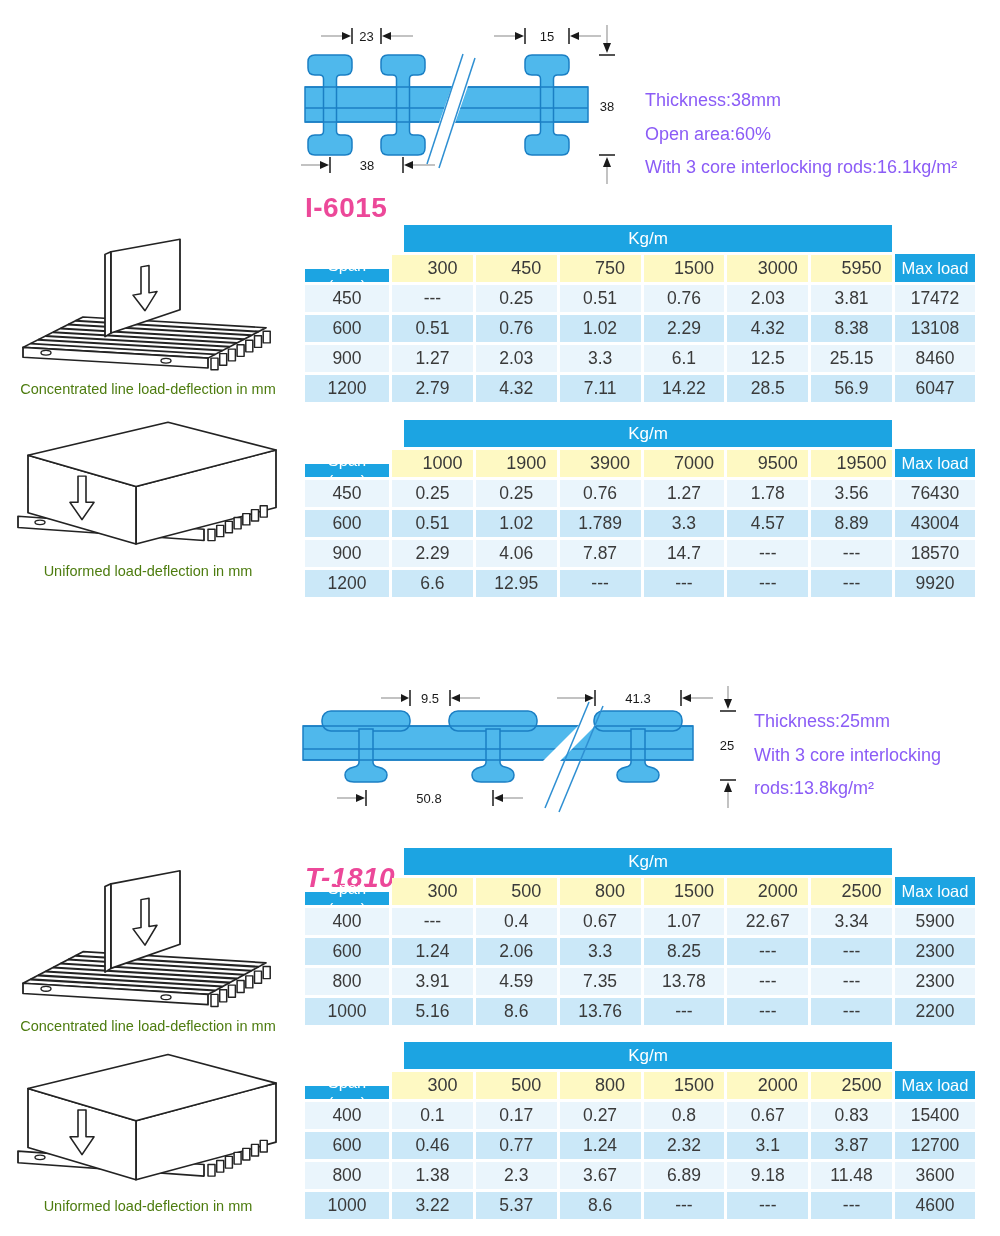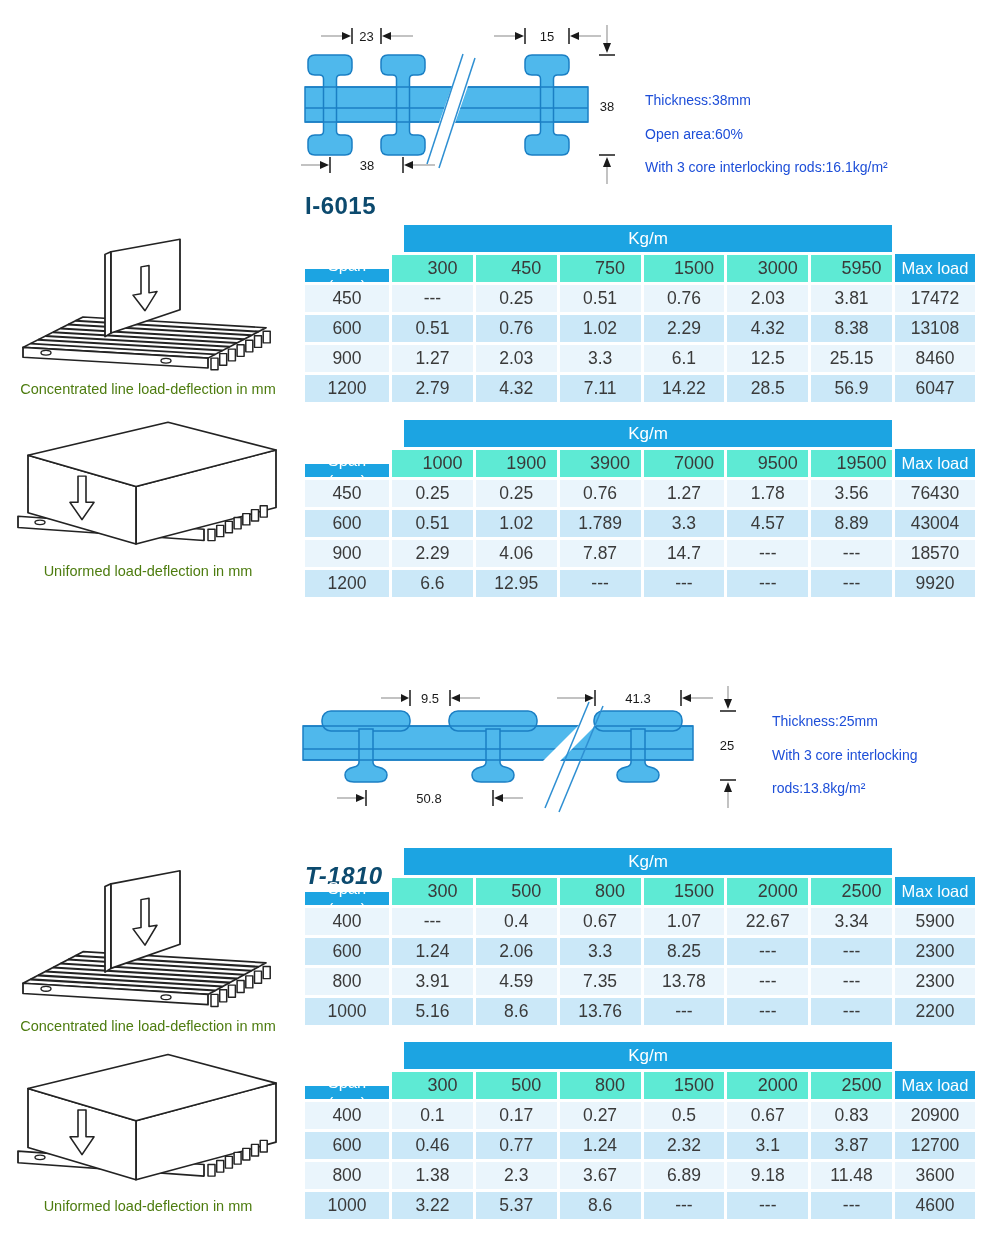--- a/index.html
+++ b/index.html
@@ -4,45 +4,45 @@
 <style>
   * { margin:0; padding:0; box-sizing:border-box; }
   html,body { background:#fff; }
   body {
     width:1000px; height:1236px; position:relative; overflow:hidden;
     font-family:"Liberation Sans", sans-serif; color:#222;
   }
   .abs { position:absolute; }
 
   
-  .model-title { font-size:24px; font-weight:bold; color:#0c4a6e; letter-spacing:0.5px; }
+  .model-title { font-size:28px; font-weight:bold; color:#ec4899; letter-spacing:0.5px; }
 
   
-  .specs { font-size:14px; color:#1d4ed8; line-height:33.5px; white-space:nowrap; }
+  .specs { font-size:18px; color:#8b5cf6; line-height:33.5px; white-space:nowrap; }
 
   
   .caption { width:280px; text-align:center; font-size:14.5px; color:#4d7c0f; }
 
   
   .dtable {
     display:grid;
     grid-template-columns:84px repeat(6, 1fr) 80px;
     grid-auto-rows:27px;
     gap:3px;
     width:670px; height:177px;
   }
   .cell {
     display:flex; align-items:center; justify-content:center;
     font-size:17.5px; color:#3a3a3a;
   }
   .cell.head { background:#1CA4E2; color:#ffffff; }
   .cell.corner { grid-column:1; grid-row:1 / 3; flex-direction:column; font-size:16.5px; line-height:1.25;margin-top:44px; }
   .cell.kgm    { grid-column:2 / 8; grid-row:1; font-size:17px;margin-left:12px; }
   .cell.maxload{ grid-column:8; grid-row:1 / 3; font-size:16.5px;margin-top:29px; }
-  .cell.sub    { background:#5eead4; font-size:18px;padding-left:20px; }
+  .cell.sub    { background:#fef9c3; font-size:18px;padding-left:20px; }
   .cell.light  { background:#EAF5FC; }
   .cell.mid    { background:#CBE8F8; }
 
   svg text { font-family:"Liberation Sans", sans-serif; }
   .dimtxt { font-size:13px; fill:#1a1a1a; }
 </style>
 </head>
 <body>
 
 <svg width="0" height="0" style="position:absolute" aria-hidden="true">
@@ -355,21 +355,21 @@
     <g stroke="#1a1a1a" stroke-width="1.5">
       <line x1="73" y1="104" x2="73" y2="120"></line>
       <line x1="200" y1="104" x2="200" y2="120"></line>
     </g>
     <polygon points="63,108 63,116 72,112" fill="#1a1a1a" stroke="none"></polygon>
     <polygon points="210,108 210,116 201,112" fill="#1a1a1a" stroke="none"></polygon>
     <text class="dimtxt" x="136" y="117" text-anchor="middle" stroke="none">50.8</text>
   </g>
 </svg>
 
-<div class="abs specs" style="left:772px; top:705px;">
+<div class="abs specs" style="left:754px; top:705px;">
   <div>Thickness:25mm</div>
   <div>With 3 core interlocking</div>
   <div>rods:13.8kg/m²</div>
 </div>
 
 <div class="abs model-title" style="left:305px; top:862px;font-style:italic;">T-1810</div>
 
 <svg class="abs" style="left:8px; top:855px;" width="280" height="158" viewBox="0 0 280 170" preserveAspectRatio="none">
     <use href="#fig-concentrated"></use>
   </svg>
@@ -437,24 +437,24 @@
     <div class="cell sub">300</div>
     <div class="cell sub">500</div>
     <div class="cell sub">800</div>
     <div class="cell sub">1500</div>
     <div class="cell sub">2000</div>
     <div class="cell sub">2500</div>
     <div class="cell light">400</div>
     <div class="cell light">0.1</div>
     <div class="cell light">0.17</div>
     <div class="cell light">0.27</div>
-    <div class="cell light">0.5</div>
+    <div class="cell light">0.8</div>
     <div class="cell light">0.67</div>
     <div class="cell light">0.83</div>
-    <div class="cell light">20900</div>
+    <div class="cell light">15400</div>
     <div class="cell mid">600</div>
     <div class="cell mid">0.46</div>
     <div class="cell mid">0.77</div>
     <div class="cell mid">1.24</div>
     <div class="cell mid">2.32</div>
     <div class="cell mid">3.1</div>
     <div class="cell mid">3.87</div>
     <div class="cell mid">12700</div>
     <div class="cell light">800</div>
     <div class="cell light">1.38</div>

